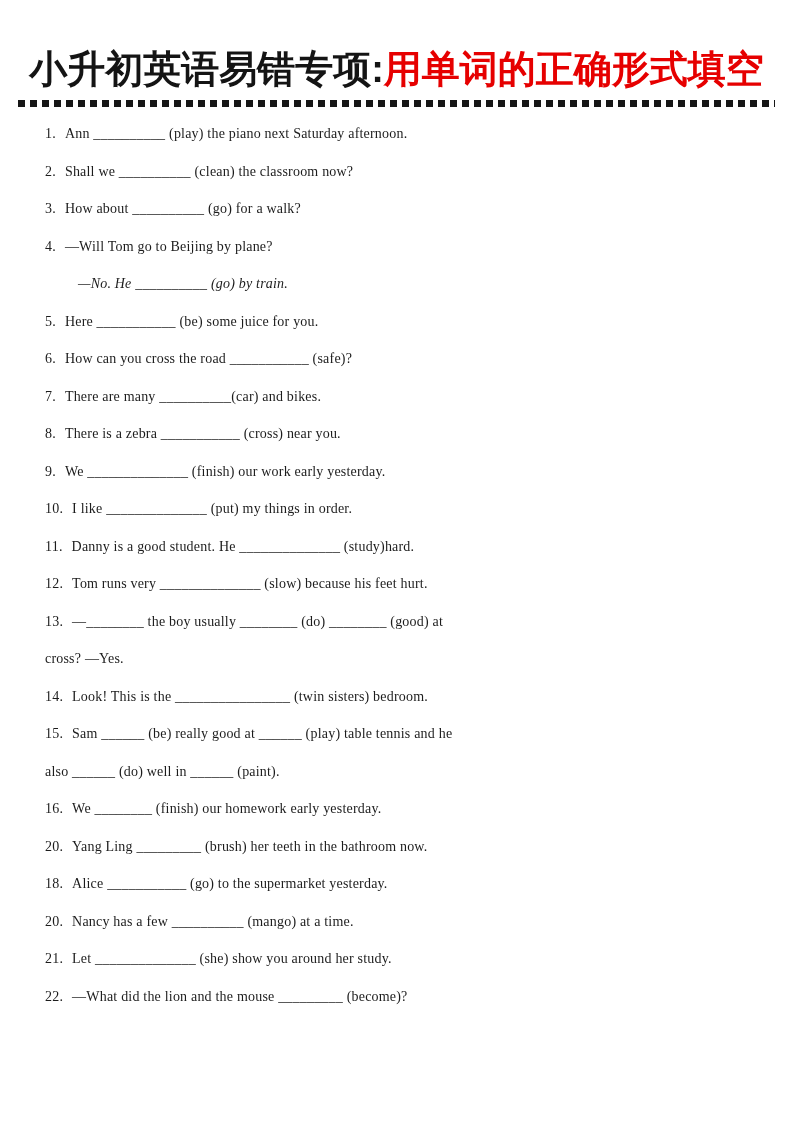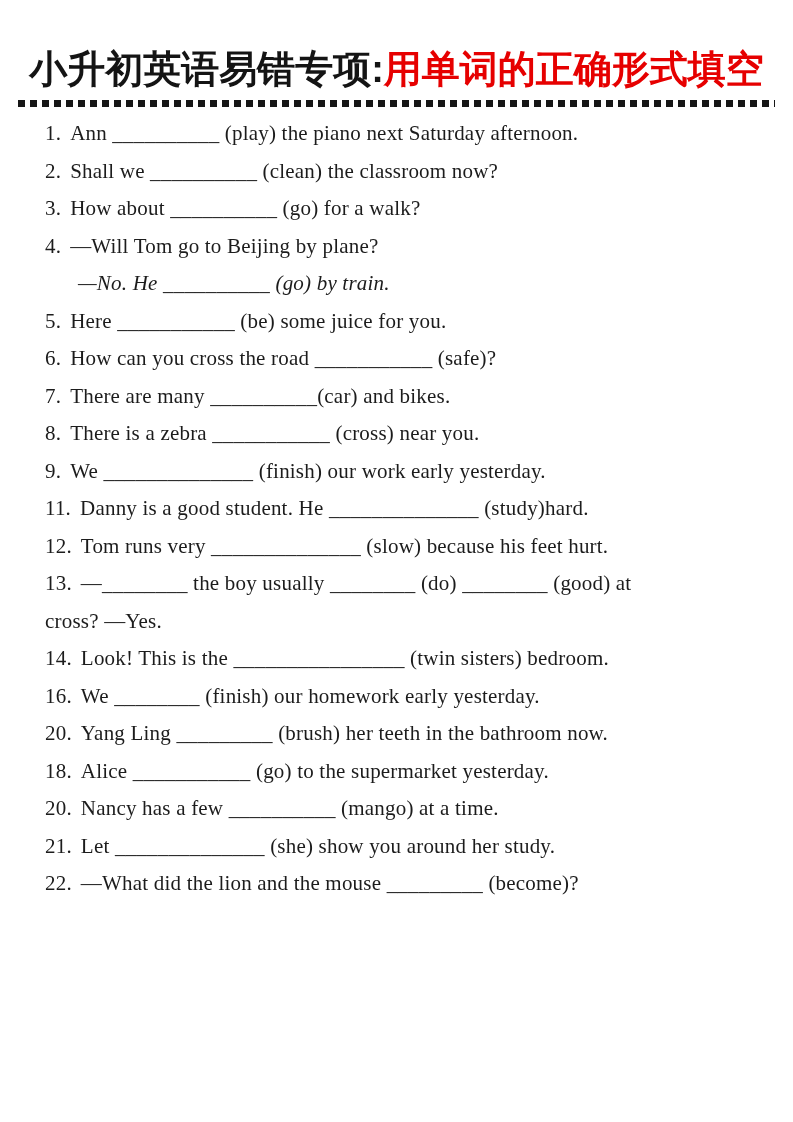--- a/index.html
+++ b/index.html
@@ -29,21 +29,21 @@
     height: 7px;
     margin: 4px 18px 0 18px;
     background-image: repeating-linear-gradient(to right, #161616 0px, #161616 7px, transparent 7px, transparent 12px);
   }
   .content {
     margin: 8px 14px 0 45px;
   }
   .line {
     height: 37.5px;
     line-height: 37.5px;
-    font-size: 21px;
+    font-size: 14px;
     white-space: nowrap;
     letter-spacing: 0.2px;
   }
   .indent-dash { padding-left: 33px; font-style: italic; }
   .num { margin-right: 9px; }
 </style>
 </head>
 <body>
 
 <div class="page">
@@ -74,31 +74,38 @@
       <div class="item">
         <div class="line"><span class="num">7.</span><span>There are many __________(car) and bikes.</span></div>
       </div>
       <div class="item">
         <div class="line"><span class="num">8.</span><span>There is a zebra ___________ (cross) near you.</span></div>
       </div>
       <div class="item">
         <div class="line"><span class="num">9.</span><span>We ______________ (finish) our work early yesterday.</span></div>
       </div>
       <div class="item">
+        <div class="line"><span class="num">10.</span><span>I like ______________ (put) my things in order.</span></div>
+      </div>
+      <div class="item">
         <div class="line"><span class="num">11.</span><span>Danny is a good student. He ______________ (study)hard.</span></div>
       </div>
       <div class="item">
         <div class="line"><span class="num">12.</span><span>Tom runs very ______________ (slow) because his feet hurt.</span></div>
       </div>
       <div class="item">
         <div class="line"><span class="num">13.</span><span>—________ the boy usually ________ (do) ________ (good) at</span></div>
         <div class="line"><span>cross? —Yes.</span></div>
       </div>
       <div class="item">
         <div class="line"><span class="num">14.</span><span>Look! This is the ________________ (twin sisters) bedroom.</span></div>
+      </div>
+      <div class="item">
+        <div class="line"><span class="num">15.</span><span>Sam ______ (be) really good at ______ (play) table tennis and he</span></div>
+        <div class="line"><span>also ______ (do) well in ______ (paint).</span></div>
       </div>
       <div class="item">
         <div class="line"><span class="num">16.</span><span>We ________ (finish) our homework early yesterday.</span></div>
       </div>
       <div class="item">
         <div class="line"><span class="num">20.</span><span>Yang Ling _________ (brush) her teeth in the bathroom now.</span></div>
       </div>
       <div class="item">
         <div class="line"><span class="num">18.</span><span>Alice ___________ (go) to the supermarket yesterday.</span></div>
       </div>

